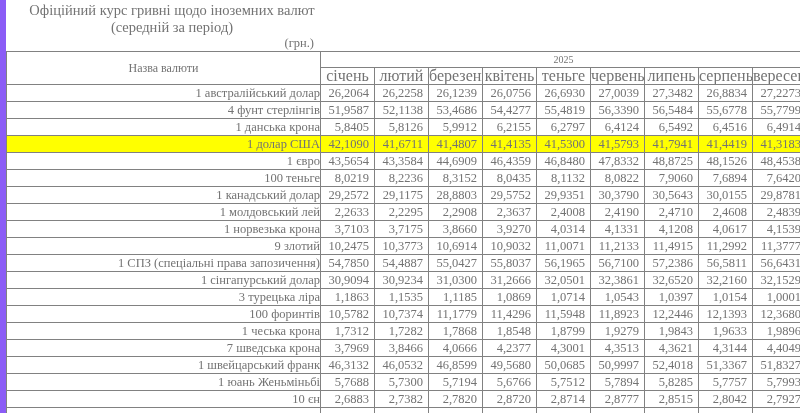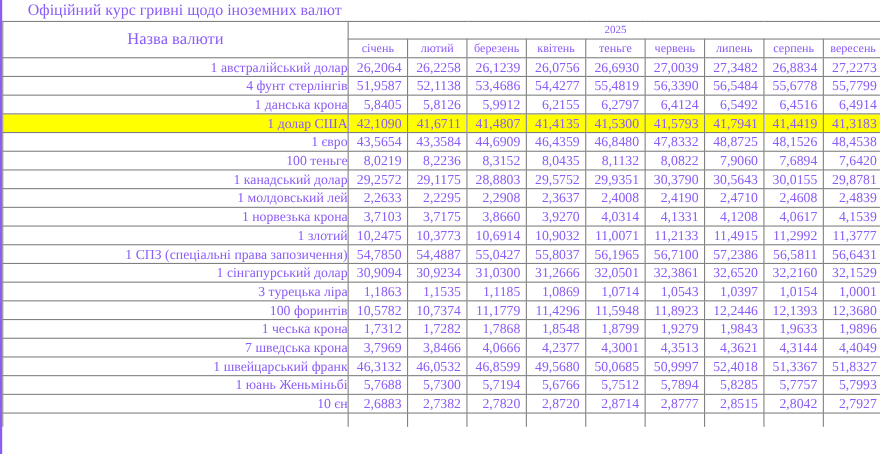--- a/index.html
+++ b/index.html
@@ -3,23 +3,23 @@
 <meta charset="utf-8">
 <style>
   * { box-sizing: border-box; }
   html, body { margin: 0; padding: 0; background: #ffffff; }
   .sheet {
     position: relative;
     width: 800px;
     height: 413px;
     overflow: hidden;
     background: #ffffff;
-    border-left: 2px solid #8b5cf6;
+    border-left: 6px solid #8b5cf6;
     font-family: "Liberation Serif", serif;
-    color: #8b5cf6;
+    color: #737373;
   }
   .title-block {
     width: 332px;
     padding-top: 2px;
     text-align: center;
     font-size: 14.5px;
     line-height: 17px;
   }
   .unit-line {
     width: 314px;
@@ -46,44 +46,46 @@
     background: #ffffff;
   }
   th.year-header {
     text-align: center;
     height: 15px;
     line-height: 15px;
     font-size: 10px;
   }
   th.name-header {
     text-align: center;
-    font-size: 15px;
+    font-size: 12px;
   }
   th.month-cell {
     text-align: center;
-    font-size: 11px;
+    font-size: 16px;
   }
   td.name-cell {
     text-align: right;
     padding-left: 4px;
   }
   td.value-cell {
     text-align: right;
     padding-right: 5px;
   }
   tr.highlighted td { background: #ffff00; margin-left: 28px; }
   tr.cut-row td { height: 12px; border-bottom: none; }
 </style>
 </head>
 <body>
 
 <div class="sheet">
   <div class="title-block">
     <div>Офіційний курс гривні щодо іноземних валют</div>
+    <div>(середній за період)</div>
   </div>
+  <div class="unit-line">(грн.)</div>
 
   <table class="rates-table">
     <colgroup>
       <col style="width:314px">
       <col style="width:54px">
         <col style="width:54px">
         <col style="width:54px">
       <col style="width:54px">
         <col style="width:54px">
         <col style="width:54px">
@@ -211,21 +213,21 @@
           <td class="value-cell">3,7175</td>
           <td class="value-cell">3,8660</td>
           <td class="value-cell">3,9270</td>
           <td class="value-cell">4,0314</td>
           <td class="value-cell">4,1331</td>
           <td class="value-cell">4,1208</td>
           <td class="value-cell">4,0617</td>
           <td class="value-cell">4,1539</td>
         </tr>
         <tr>
-          <td class="name-cell">1 злотий</td>
+          <td class="name-cell">9 злотий</td>
           <td class="value-cell">10,2475</td>
           <td class="value-cell">10,3773</td>
           <td class="value-cell">10,6914</td>
           <td class="value-cell">10,9032</td>
           <td class="value-cell">11,0071</td>
           <td class="value-cell">11,2133</td>
           <td class="value-cell">11,4915</td>
           <td class="value-cell">11,2992</td>
           <td class="value-cell">11,3777</td>
         </tr>

